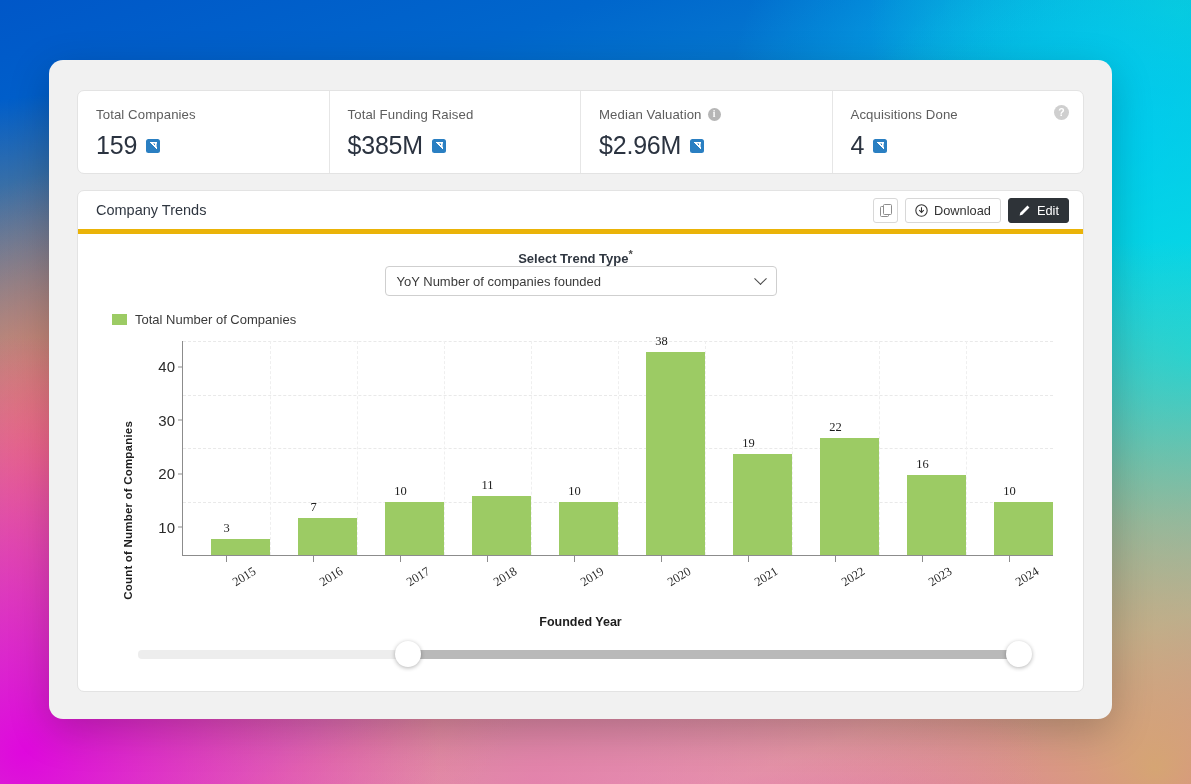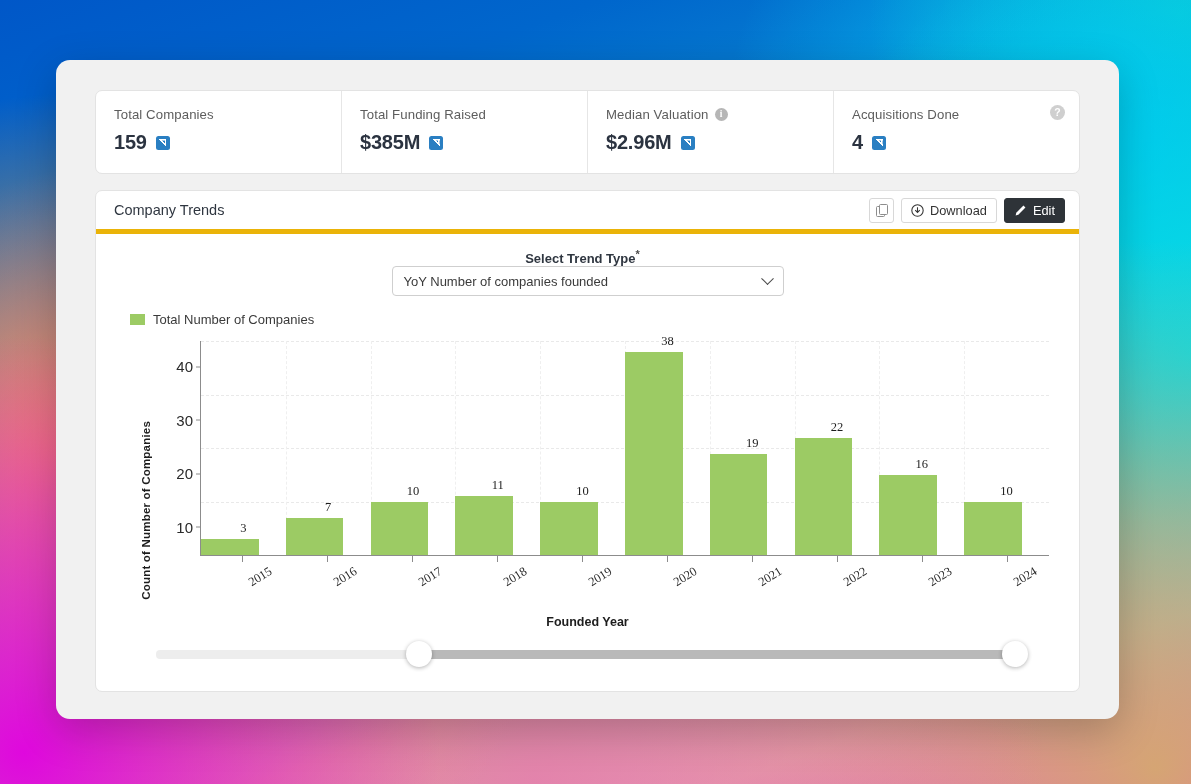--- a/index.html
+++ b/index.html
@@ -21,28 +21,28 @@
       radial-gradient(circle at 97% 98%, rgba(212,170,110,0.95) 0%, rgba(212,170,110,0) 38%),
       radial-gradient(circle at 100% 45%, rgba(0,220,230,1) 0%, rgba(0,220,230,0) 34%),
       radial-gradient(circle at 93% 18%, rgba(0,190,245,1) 0%, rgba(0,190,245,0) 30%),
       radial-gradient(circle at 99% 2%, rgba(20,210,190,1) 0%, rgba(20,210,190,0) 22%),
       linear-gradient(160deg, #0057c8 0%, #0066cc 18%, #0b8fd4 40%, #59b7c9 55%, #c9a98a 72%, #e8a0b4 86%, #f030e0 100%);
   }
 
   
   .window {
     position: absolute;
-    left: 56px;
+    left: 49px;
     top: 60px;
     width: 1063px;
     height: 659px;
     background: #f1f1f1;
     border-radius: 14px;
     box-shadow: 0 12px 40px rgba(0,0,0,0.22);
-    padding: 30px 39px;
+    padding: 30px 28px;
   }
 
   
   .kpi-strip {
     display: flex;
     background: #ffffff;
     border: 1px solid #e3e3e3;
     border-radius: 7px;
     height: 84px;
     overflow: hidden;
@@ -62,22 +62,22 @@
     align-items: center;
     gap: 6px;
   }
   .kpi-value-row {
     margin-top: 9px;
     display: flex;
     align-items: center;
     gap: 9px;
   }
   .kpi-value {
-    font-size: 20px;
-    font-weight: 700;
+    font-size: 25px;
+    font-weight: 400;
     color: #2b3340;
     letter-spacing: -.2px;
     text-align: center;
   }
   .ext-icon {
     display: inline-block;
     width: 14px; height: 14px;
     background: #2a7fc2;
     border-radius: 2.5px;
     position: relative;
@@ -293,21 +293,21 @@
     inset: 0;
     display: flex;
     align-items: flex-end;
   }
   .bar-slot {
     flex: 1;
     height: 100%;
     position: relative;
     display: flex;
     align-items: flex-end;
-    justify-content: flex-start;
+    justify-content: flex-end;
   }
   .bar {
     width: 68%;
     background: #9ccb64;
   }
   .bar-label {
     position: absolute;
     left: 50%;
     transform: translateX(-50%);
     font-size: 12.5px;

